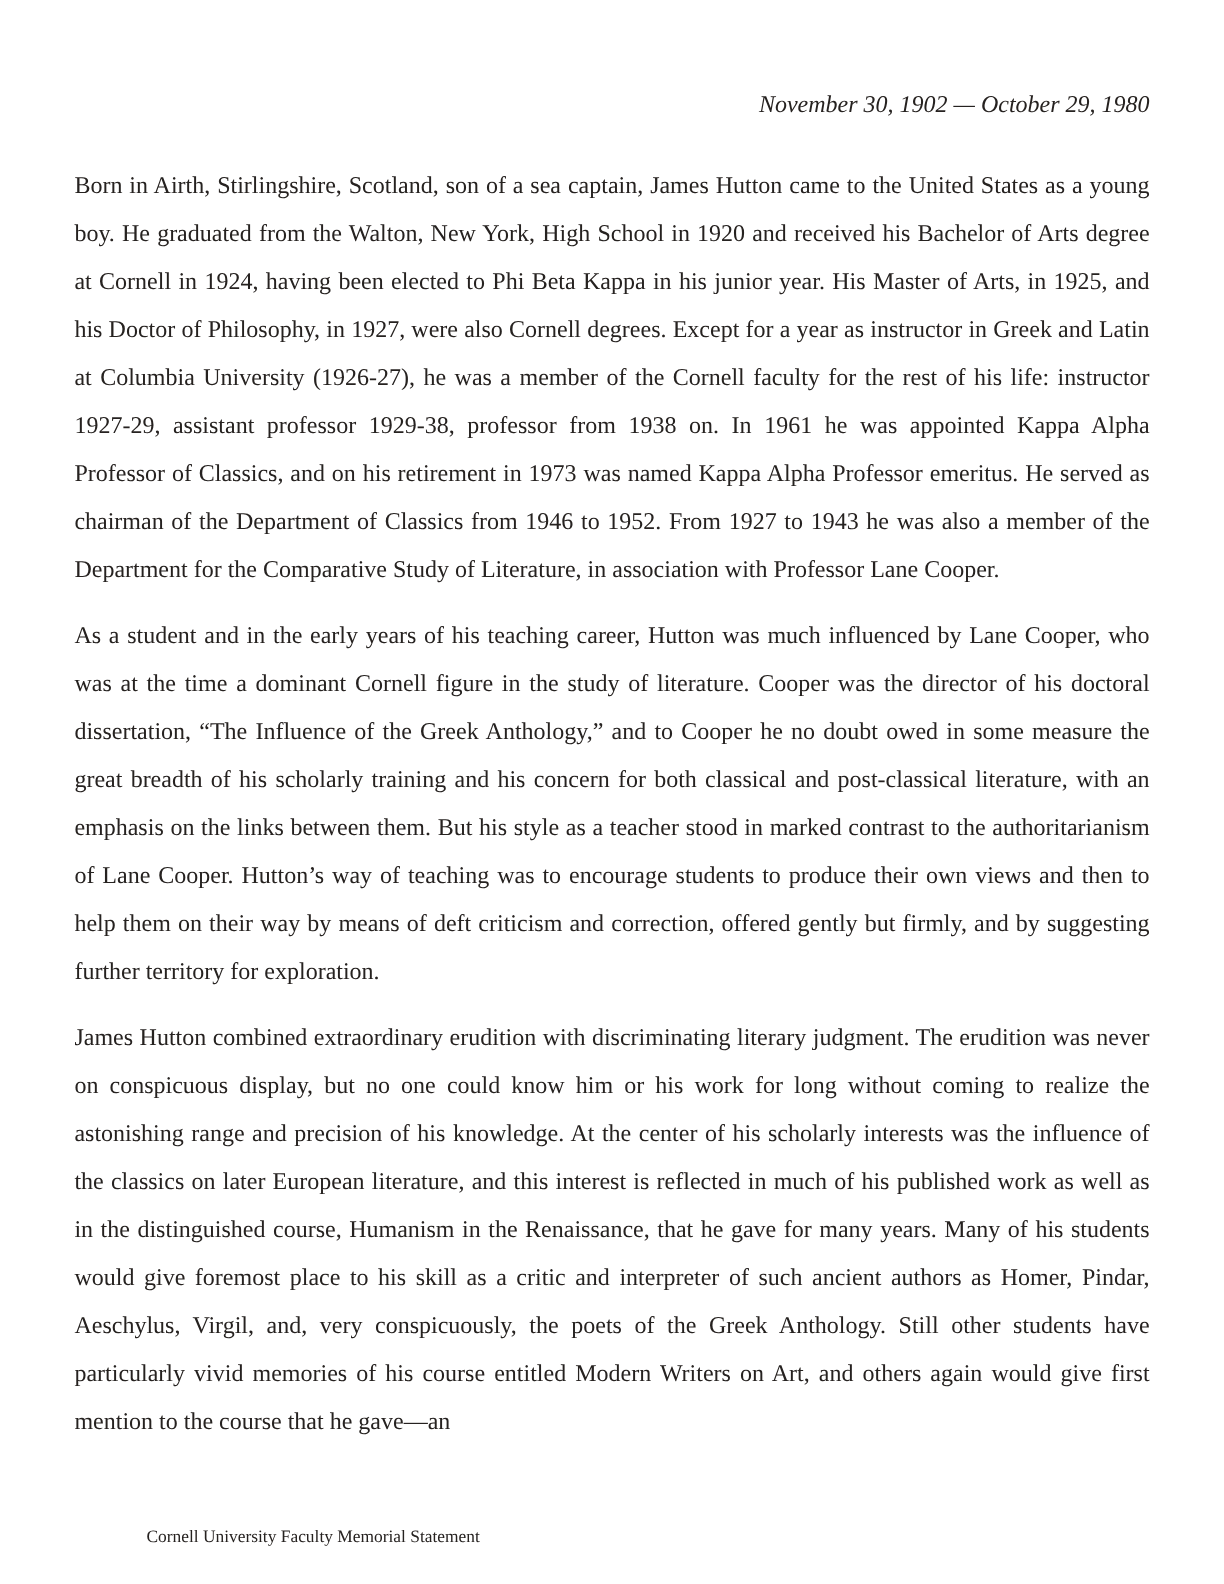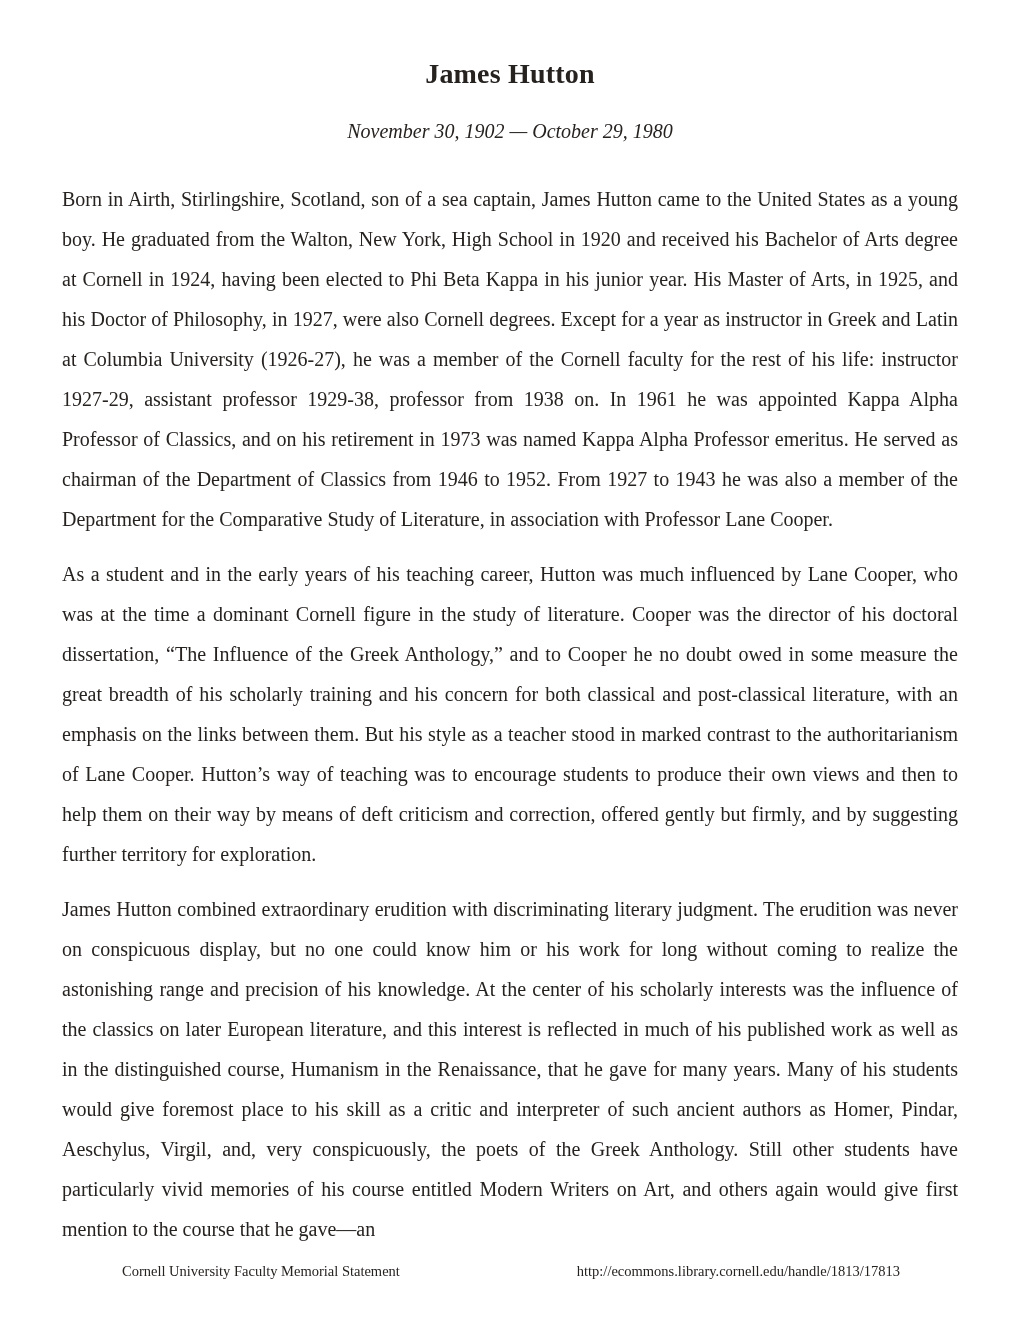--- a/index.html
+++ b/index.html
@@ -21,54 +21,51 @@
   }
   .doc-title {
     margin: 12px 0 0;
     text-align: center;
     font-size: 28px;
     font-weight: 700;
     letter-spacing: 0.2px;
   }
   .doc-subtitle {
     margin-top: 30px;
-    text-align: center;
+    text-align: right;
     font-style: italic;
     font-size: 20px;
   }
   .doc-body {
     margin-top: 36px;
   }
   .doc-body p {
     margin: 0 0 15px;
     font-size: 20px;
     line-height: 40px;
     text-align: justify;
   }
   .doc-footer {
     position: absolute;
     left: 122px;
     right: 120px;
-    bottom: 40px;
+    bottom: 30px;
     display: flex;
-    justify-content: space-between;
     align-items: baseline;
     font-size: 14.5px;
   }
 </style>
 </head>
 <body>
 
 <div class="page">
-  <h1 class="doc-title">James Hutton</h1>
   <div class="doc-subtitle">November 30, 1902 — October 29, 1980</div>
 
   <div class="doc-body">
     <p>Born in Airth, Stirlingshire, Scotland, son of a sea captain, James Hutton came to the United States as a young boy. He graduated from the Walton, New York, High School in 1920 and received his Bachelor of Arts degree at Cornell in 1924, having been elected to Phi Beta Kappa in his junior year. His Master of Arts, in 1925, and his Doctor of Philosophy, in 1927, were also Cornell degrees. Except for a year as instructor in Greek and Latin at Columbia University (1926-27), he was a member of the Cornell faculty for the rest of his life: instructor 1927-29, assistant professor 1929-38, professor from 1938 on. In 1961 he was appointed Kappa Alpha Professor of Classics, and on his retirement in 1973 was named Kappa Alpha Professor emeritus. He served as chairman of the Department of Classics from 1946 to 1952. From 1927 to 1943 he was also a member of the Department for the Comparative Study of Literature, in association with Professor Lane Cooper.</p>
     <p>As a student and in the early years of his teaching career, Hutton was much influenced by Lane Cooper, who was at the time a dominant Cornell figure in the study of literature. Cooper was the director of his doctoral dissertation, “The Influence of the Greek Anthology,” and to Cooper he no doubt owed in some measure the great breadth of his scholarly training and his concern for both classical and post-classical literature, with an emphasis on the links between them. But his style as a teacher stood in marked contrast to the authoritarianism of Lane Cooper. Hutton’s way of teaching was to encourage students to produce their own views and then to help them on their way by means of deft criticism and correction, offered gently but firmly, and by suggesting further territory for exploration.</p>
     <p>James Hutton combined extraordinary erudition with discriminating literary judgment. The erudition was never on conspicuous display, but no one could know him or his work for long without coming to realize the astonishing range and precision of his knowledge. At the center of his scholarly interests was the influence of the classics on later European literature, and this interest is reflected in much of his published work as well as in the distinguished course, Humanism in the Renaissance, that he gave for many years. Many of his students would give foremost place to his skill as a critic and interpreter of such ancient authors as Homer, Pindar, Aeschylus, Virgil, and, very conspicuously, the poets of the Greek Anthology. Still other students have particularly vivid memories of his course entitled Modern Writers on Art, and others again would give first mention to the course that he gave—an</p>
   </div>
 
   <div class="doc-footer">
     <span>Cornell University Faculty Memorial Statement</span>
-    <span>http://ecommons.library.cornell.edu/handle/1813/17813</span>
   </div>
 </div>
 
 </body></html>

